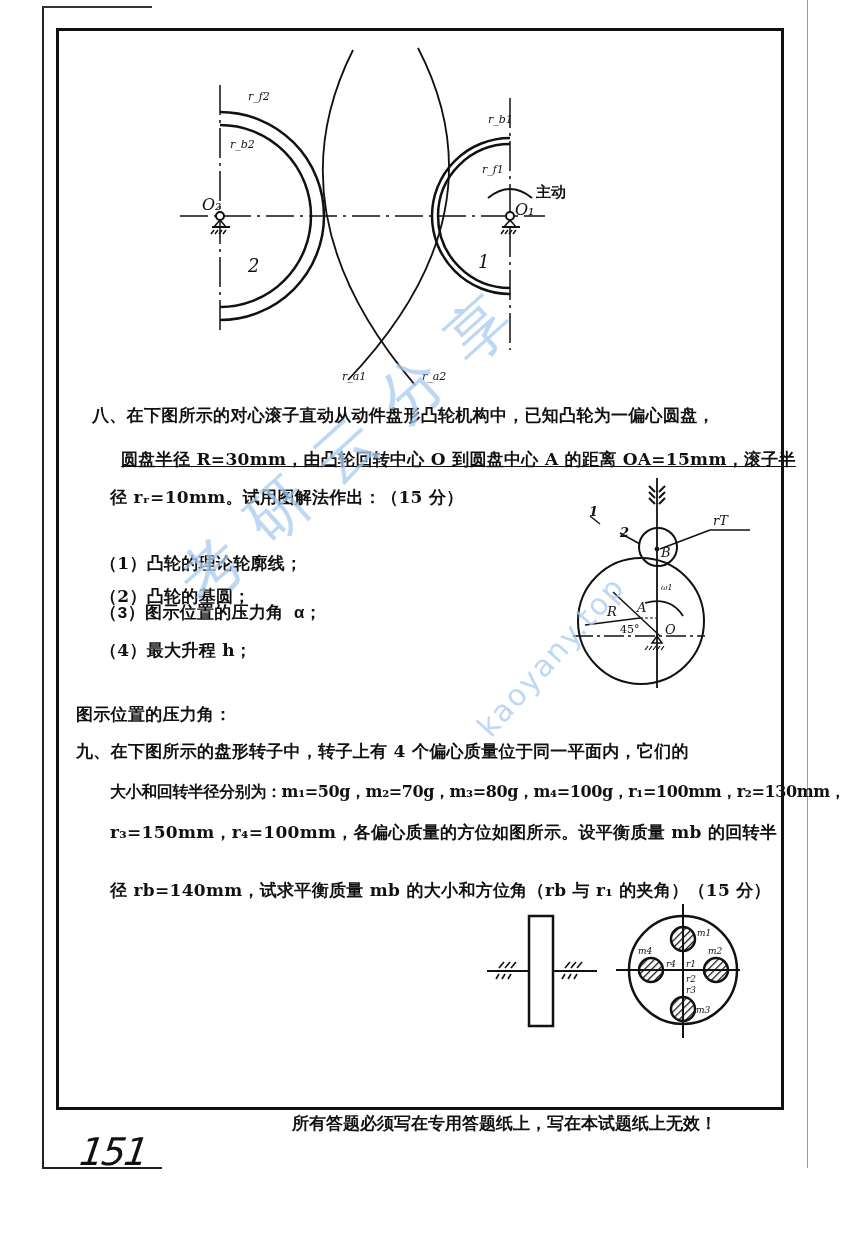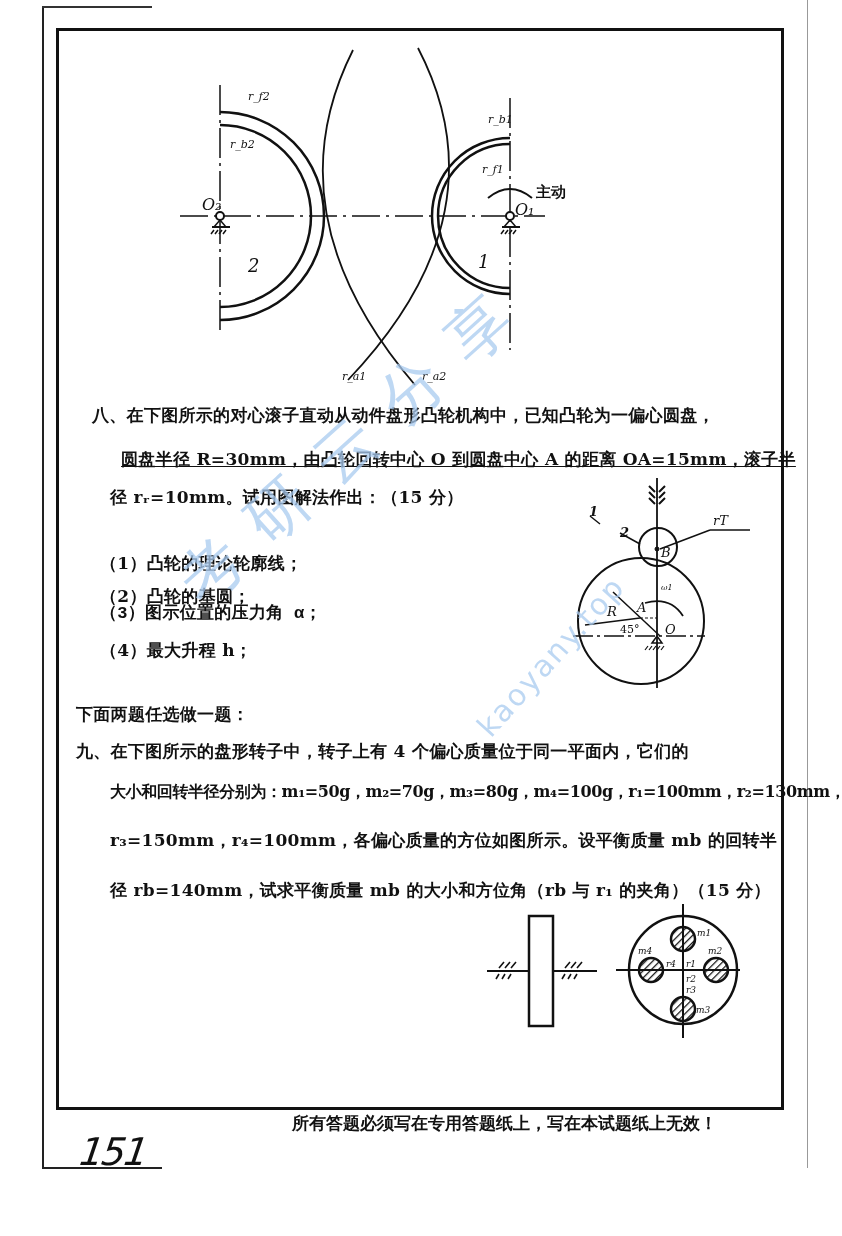--- a/index.html
+++ b/index.html
@@ -110,25 +110,25 @@
     <text x="24" y="38" font-weight="bold">1</text>
     <text x="96" y="79">B</text>
     <text x="72" y="134">A</text>
     <text x="100" y="156">O</text>
     <text x="42" y="138">R</text>
     <text x="55" y="155" font-size="11" font-style="normal">45°</text>
     <text x="96" y="112" font-size="8">ω1</text>
   </g>
 </svg>
 
-<div class="text-line" style="left:76px;top:703px;">下面两题任选做一题：</div>
+<div class="text-line" style="left:76px;top:703px;">图示位置的压力角：</div>
 
 <div class="text-line" style="left:76px;top:740px;">九、在下图所示的盘形转子中，转子上有 4 个偏心质量位于同一平面内，它们的</div>
 <div class="text-line" style="left:110px;top:782px;font-size:16px;letter-spacing:-0.4px;">大小和回转半径分别为：m₁=50g，m₂=70g，m₃=80g，m₄=100g，r₁=100mm，r₂=130mm，</div>
-<div class="text-line" style="left:110px;top:821px;margin-top:8px;">r₃=150mm，r₄=100mm，各偏心质量的方位如图所示。设平衡质量 mb 的回转半</div>
+<div class="text-line" style="left:110px;top:821px;">r₃=150mm，r₄=100mm，各偏心质量的方位如图所示。设平衡质量 mb 的回转半</div>
 <div class="text-line" style="left:110px;top:879px;">径 rb=140mm，试求平衡质量 mb 的大小和方位角（rb 与 r₁ 的夹角）（15 分）</div>
 
 <svg class="fig" style="left:485px;top:910px;" width="115" height="125" viewBox="0 0 115 125">
   <g stroke="#111" fill="none" stroke-width="2">
     <rect x="44" y="6" width="24" height="110" stroke-width="2.5"></rect>
     <line x1="2" y1="61" x2="44" y2="61"></line>
     <line x1="68" y1="61" x2="112" y2="61"></line>
     <path d="M14,58 l5,-6 M20,58 l5,-6 M26,58 l5,-6 M14,64 l-3,5 M20,64 l-3,5 M26,64 l-3,5" stroke-width="1.6"></path>
     <path d="M80,58 l5,-6 M86,58 l5,-6 M92,58 l5,-6 M80,64 l-3,5 M86,64 l-3,5 M92,64 l-3,5" stroke-width="1.6"></path>
   </g>

